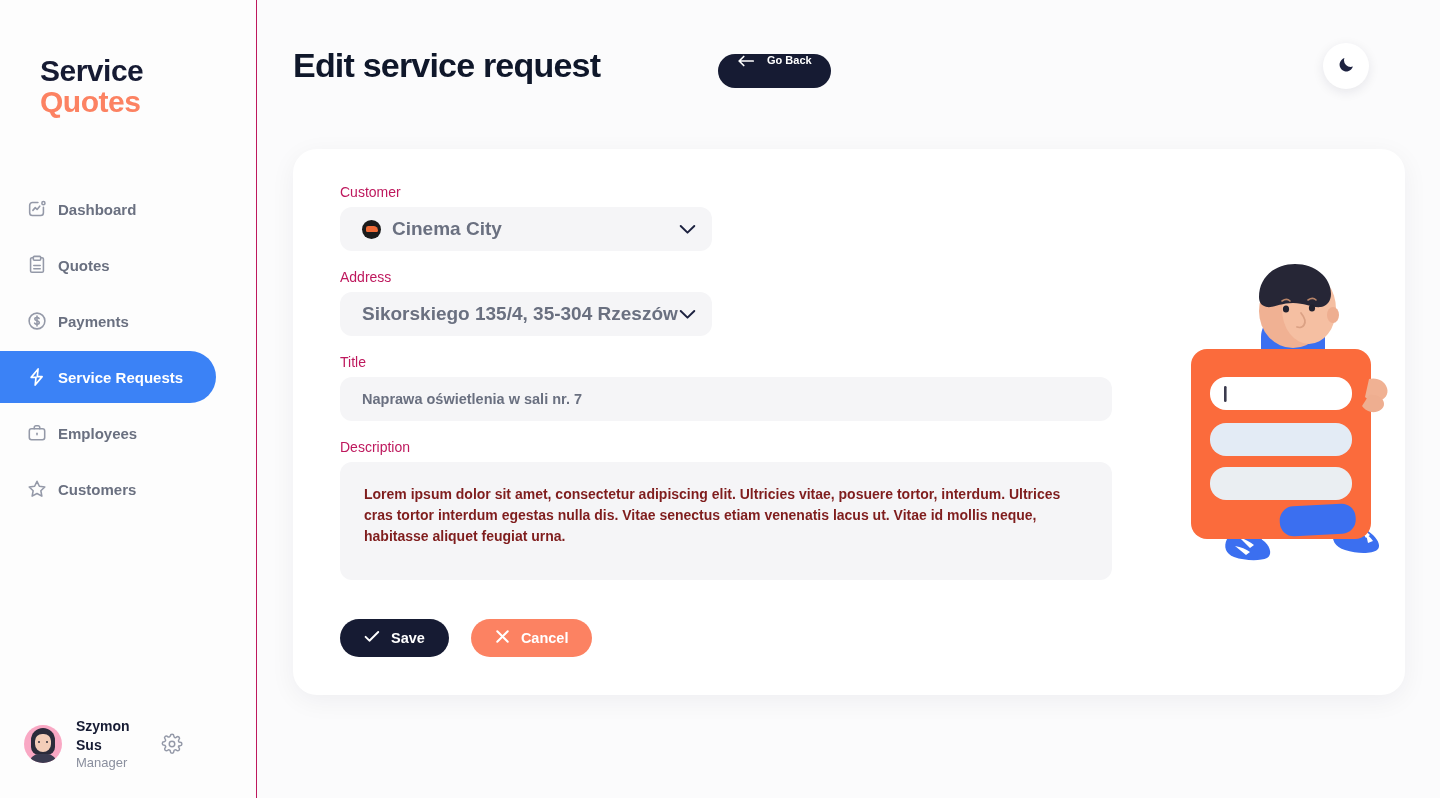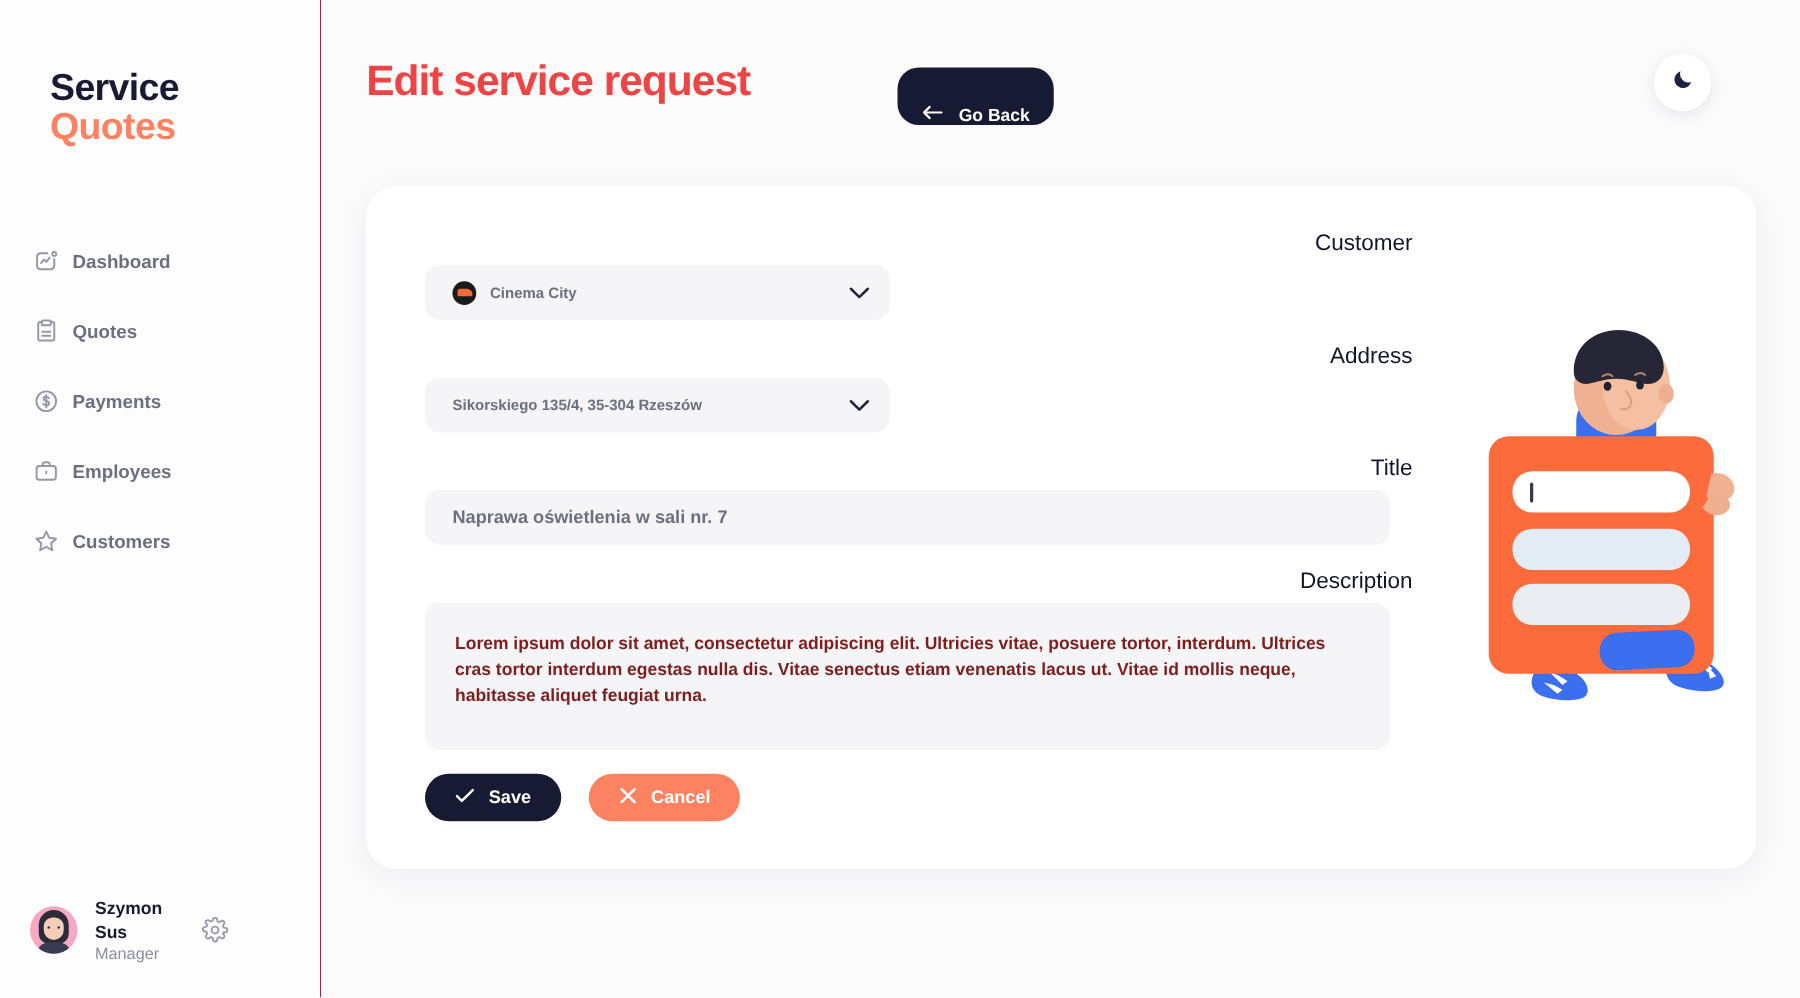--- a/index.html
+++ b/index.html
@@ -56,51 +56,51 @@
   .avatar .body { position: absolute; left: 5px; top: 29px; width: 28px; height: 12px; background: #3a3b50; border-radius: 10px 10px 0 0; }
   .profile-text { margin-left: 14px; flex: 1; }
   .profile-name { font-size: 14px; font-weight: bold; color: #161b33; line-height: 1.35; }
   .profile-role { font-size: 13px; color: #8a8f9e; line-height: 1.35; }
   .gear-btn { width: 26px; height: 26px; display: flex; align-items: center; justify-content: center; cursor: pointer; }
 
   
   .main { position: relative; flex: 1; height: 798px; background: #fbfbfc; }
   .page-title {
     position: absolute; left: 36px; top: 46px;
-    font-size: 34px; font-weight: bold; color: #ef4444; letter-spacing: -0.8px;
+    font-size: 34px; font-weight: bold; color: #0f172a; letter-spacing: -0.8px;
   }
   .go-back {
     position: absolute; left: 461px; top: 54px;
-    height: 46px; padding: 0 19px;
-    display: flex; align-items: flex-end; gap: 12px;
+    height: 34px; padding: 0 19px;
+    display: flex; align-items: flex-start; gap: 12px;
     background: #161b33; color: #ffffff;
-    border-radius: 17px; font-size: 14px; font-weight: bold;
+    border-radius: 17px; font-size: 11px; font-weight: bold;
     cursor: pointer; border: none;
   }
   .theme-toggle {
     position: absolute; left: 1066px; top: 43px;
     width: 46px; height: 46px; border-radius: 50%;
     background: #ffffff; box-shadow: 0 3px 12px rgba(22,27,51,0.09);
     display: flex; align-items: center; justify-content: center; cursor: pointer;
   }
 
   .card {
     position: absolute; left: 36px; top: 149px;
     width: 1112px; height: 546px;
     background: #ffffff; border-radius: 24px;
     box-shadow: 0 6px 26px rgba(22,27,51,0.055);
     overflow: hidden;
   }
   .form { position: absolute; left: 47px; top: 35px; width: 790px; }
-  .f-label { font-size: 18px; color: #0f172a; margin-bottom: 7px; text-align: right; }
+  .f-label { font-size: 14px; color: #be185d; margin-bottom: 7px; }
   .select {
     position: relative;
     height: 44px; background: #f5f5f7; border-radius: 12px;
     display: flex; align-items: center; padding: 0 16px 0 22px;
-    font-size: 12px; font-weight: bold; color: #6a7080;
+    font-size: 19px; font-weight: bold; color: #6a7080;
     cursor: pointer; margin-bottom: 18px;
   }
   .select.narrow { width: 372px; }
   .sel-logo {
     width: 19px; height: 19px; border-radius: 50%;
     background: #1b1b1b; margin-right: 11px; flex: 0 0 19px;
     display: flex; align-items: center; justify-content: center;
   }
   .sel-logo .mark { width: 12px; height: 6px; background: #ef6a36; border-radius: 3px 6px 2px 2px; }
   .sel-text { flex: 1; }
@@ -169,20 +169,28 @@
         <span class="ico">
           <svg width="22" height="22" viewBox="0 0 24 24" fill="none" stroke="#9499a8" stroke-width="1.7" stroke-linecap="round" stroke-linejoin="round">
             <circle cx="12" cy="12" r="8.6"></circle>
             <path d="M14.3 9.3c-.5-.8-1.4-1.2-2.4-1.2-1.3 0-2.3.7-2.3 1.8 0 2.5 4.9 1.2 4.9 3.8 0 1.2-1.1 1.9-2.5 1.9-1.1 0-2.1-.4-2.6-1.3"></path>
             <path d="M12 6.6v10.8"></path>
           </svg>
         </span>
         <span>Payments</span>
       </div>
 
+      <div class="nav-item active">
+        <span class="ico">
+          <svg width="22" height="22" viewBox="0 0 24 24" fill="none" stroke="#ffffff" stroke-width="1.8" stroke-linecap="round" stroke-linejoin="round">
+            <path d="M13.2 3.2L5.6 12.4h5.3l-.9 8.4 7.6-9.2h-5.3z"></path>
+          </svg>
+        </span>
+        <span>Service Requests</span>
+      </div>
 
       <div class="nav-item">
         <span class="ico">
           <svg width="22" height="22" viewBox="0 0 24 24" fill="none" stroke="#9499a8" stroke-width="1.7" stroke-linecap="round" stroke-linejoin="round">
             <rect x="3.6" y="7.4" width="16.8" height="12" rx="2.4"></rect>
             <path d="M9 7.4V5.9a1.8 1.8 0 0 1 1.8-1.8h2.4A1.8 1.8 0 0 1 15 5.9v1.5"></path>
             <path d="M12 12.4v1.4"></path>
           </svg>
         </span>
         <span>Employees</span>

